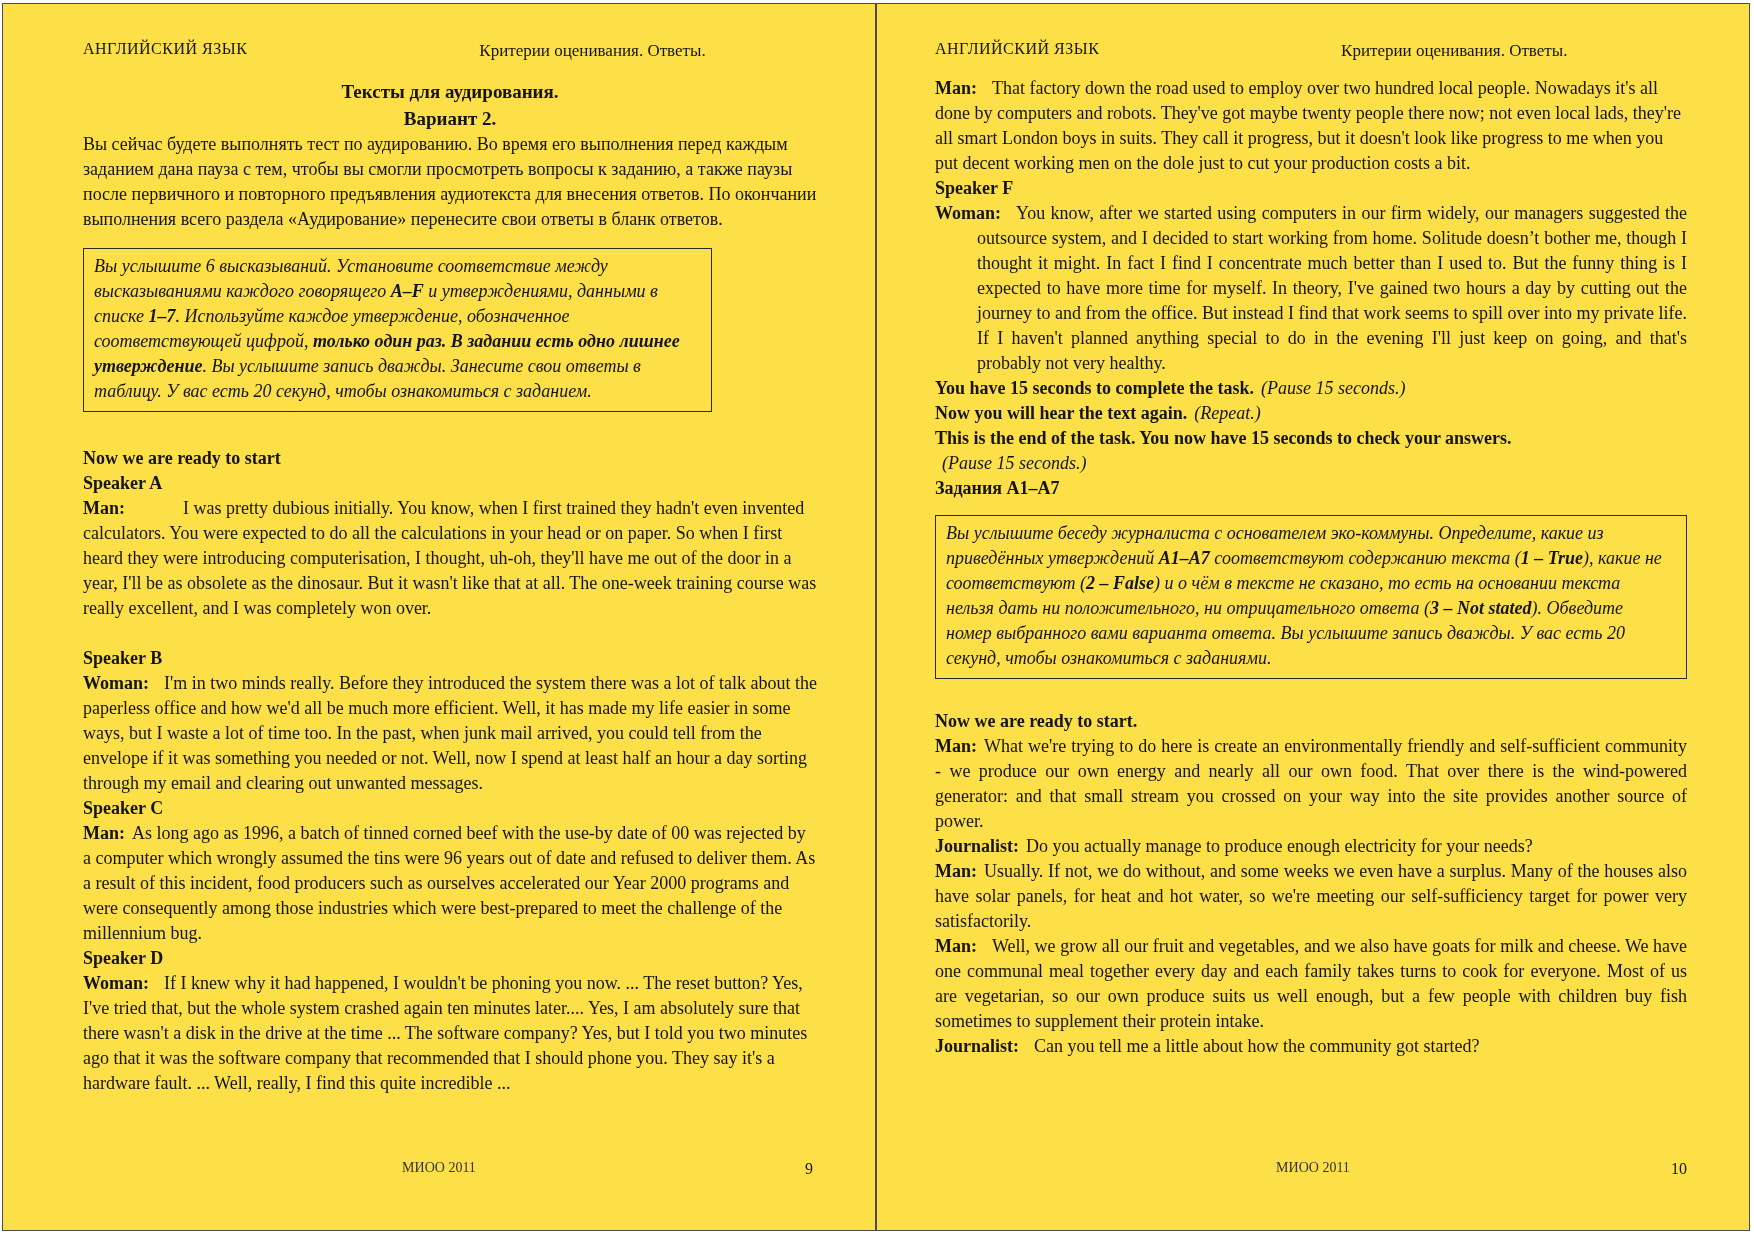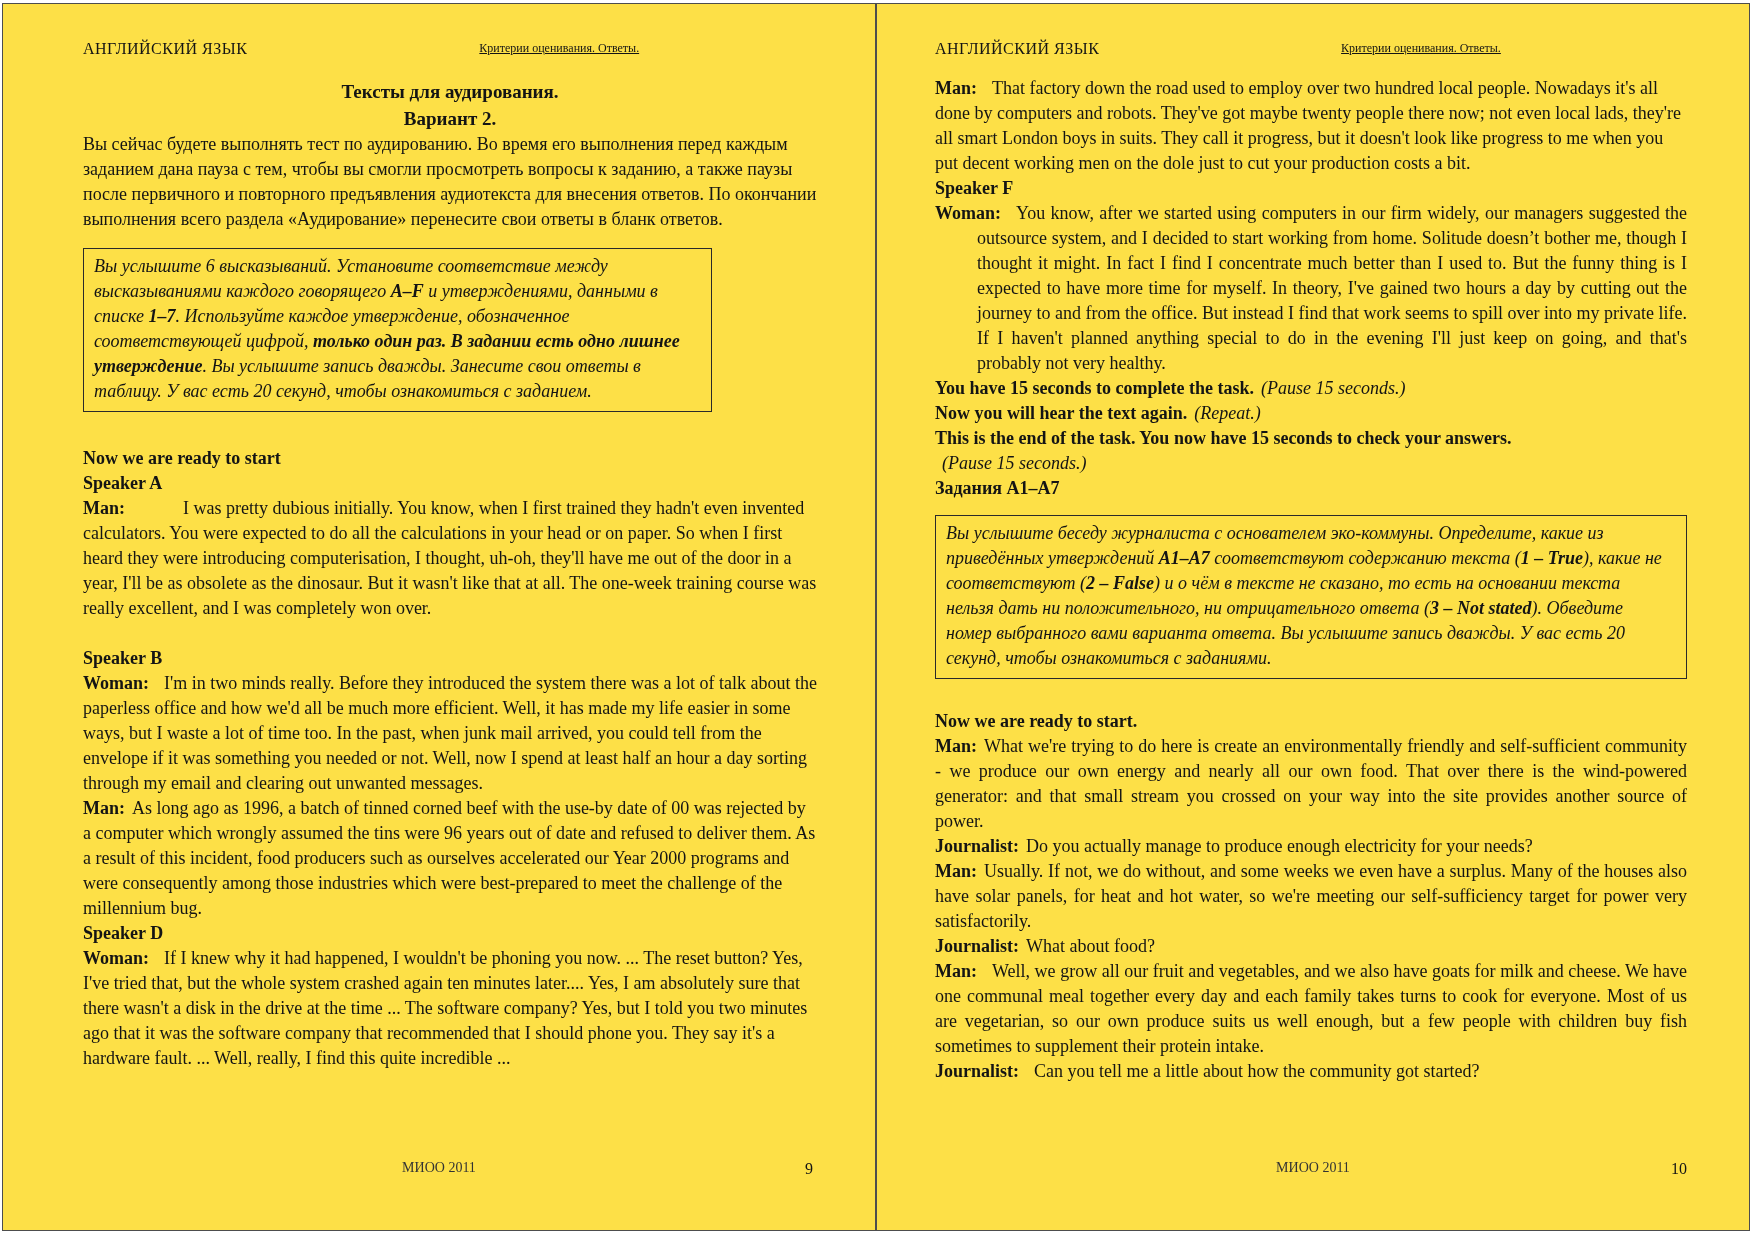--- a/index.html
+++ b/index.html
@@ -16,21 +16,21 @@
   .page-right { left:876px; }
   .inner {
     position:absolute; top:0; bottom:0; left:0; right:0;
     box-sizing:border-box;
   }
   .page-left  .inner { padding:36px 58px 0 80px; }
   .page-right .inner { padding:36px 62px 0 58px; }
 
   .hdr { position:relative; height:24px; font-size:16px; }
   .hdr .hl { position:absolute; left:0; top:0; letter-spacing:0.5px; }
-  .hdr .hr { position:absolute; left:54%; top:1px; font-size:12px;text-decoration:underline; }
+  .hdr .hr { position:absolute; left:54%; top:1px; font-size:17px; }
 
   p { margin:0; font-size:18px; line-height:25px; }
   .b  { font-weight:bold; }
   .ctr { text-align:center; }
   .just { text-align:justify; }
   .title { margin-top:14px; font-size:19px; line-height:27px; }
 
   .ibox {
     border:1px solid #2a2a2a; font-style:italic;
     padding:5px 16px 7px 10px; box-sizing:border-box;
@@ -85,20 +85,21 @@
       <p class="b">Speaker A</p>
       <p><b>Man:</b><span class="tab tab-wide"></span><span>I was pretty dubious initially. You know, when I first trained they hadn't even invented calculators. You were expected to do all the calculations in your head or on paper. So when I first heard they were introducing computerisation, I thought, uh-oh, they'll have me out of the door in a year, I'll be as obsolete as the dinosaur. But it wasn't like that at all. The one-week training course was really excellent, and I was completely won over.</span></p>
     </div>
 
     <div class="mt-blank">
       <p class="b">Speaker B</p>
       <p><b>Woman:</b><span class="tab tab-md"></span><span>I'm in two minds really. Before they introduced the system there was a lot of talk about the paperless office and how we'd all be much more efficient. Well, it has made my life easier in some ways, but I waste a lot of time too. In the past, when junk mail arrived, you could tell from the envelope if it was something you needed or not. Well, now I spend at least half an hour a day sorting through my email and clearing out unwanted messages.</span></p>
     </div>
 
     <div>
+      <p class="b">Speaker C</p>
       <p><b>Man:</b><span class="tab tab-sm"></span><span>As long ago as 1996, a batch of tinned corned beef with the use-by date of 00 was rejected by a computer which wrongly assumed the tins were 96 years out of date and refused to deliver them. As a result of this incident, food producers such as ourselves accelerated our Year 2000 programs and were consequently among those industries which were best-prepared to meet the challenge of the millennium bug.</span></p>
     </div>
 
     <div>
       <p class="b">Speaker D</p>
       <p><b>Woman:</b><span class="tab tab-md"></span><span>If I knew why it had happened, I wouldn't be phoning you now. ... The reset button? Yes, I've tried that, but the whole system crashed again ten minutes later.... Yes, I am absolutely sure that there wasn't a disk in the drive at the time ... The software company? Yes, but I told you two minutes ago that it was the software company that recommended that I should phone you. They say it's a hardware fault. ... Well, really, I find this quite incredible ...</span></p>
     </div>
   </div>
 
   <div class="footer">
@@ -132,21 +133,20 @@
 
     <div class="ibox ibox-right">
       <p><span>Вы услышите беседу журналиста с основателем эко-коммуны. Определите, какие из приведённых утверждений </span><b>A1–A7</b><span> соответствуют содержанию текста (</span><b>1 – True</b><span>), какие не соответствуют (</span><b>2 – False</b><span>) и о чём в тексте не сказано, то есть на основании текста нельзя дать ни положительного, ни отрицательного ответа (</span><b>3 – Not stated</b><span>). Обведите номер выбранного вами варианта ответа. Вы услышите запись дважды. У вас есть 20 секунд, чтобы ознакомиться с заданиями.</span></p>
     </div>
 
     <p class="b ready-r">Now we are ready to start.</p>
 
     <p class="just"><b>Man:</b><span class="tab tab-sm"></span><span>What we're trying to do here is create an environmentally friendly and self-sufficient community - we produce our own energy and nearly all our own food. That over there is the wind-powered generator: and that small stream you crossed on your way into the site provides another source of power.</span></p>
     <p><b>Journalist:</b><span class="tab tab-sm"></span><span>Do you actually manage to produce enough electricity for your needs?</span></p>
     <p class="just"><b>Man:</b><span class="tab tab-sm"></span><span>Usually. If not, we do without, and some weeks we even have a surplus. Many of the houses also have solar panels, for heat and hot water, so we're meeting our self-sufficiency target for power very satisfactorily.</span></p>
-    <p><b>Journalist:</b><span class="tab tab-sm"></span><span>What about food?</span></p>
     <p class="just"><b>Man:</b><span class="tab tab-md"></span><span>Well, we grow all our fruit and vegetables, and we also have goats for milk and cheese. We have one communal meal together every day and each family takes turns to cook for everyone. Most of us are vegetarian, so our own produce suits us well enough, but a few people with children buy fish sometimes to supplement their protein intake.</span></p>
     <p><b>Journalist:</b><span class="tab tab-md"></span><span>Can you tell me a little about how the community got started?</span></p>
   </div>
 
   <div class="footer">
     <span class="fc">МИОО 2011</span>
     <span class="pn">10</span>
   </div>
 </div>
 

